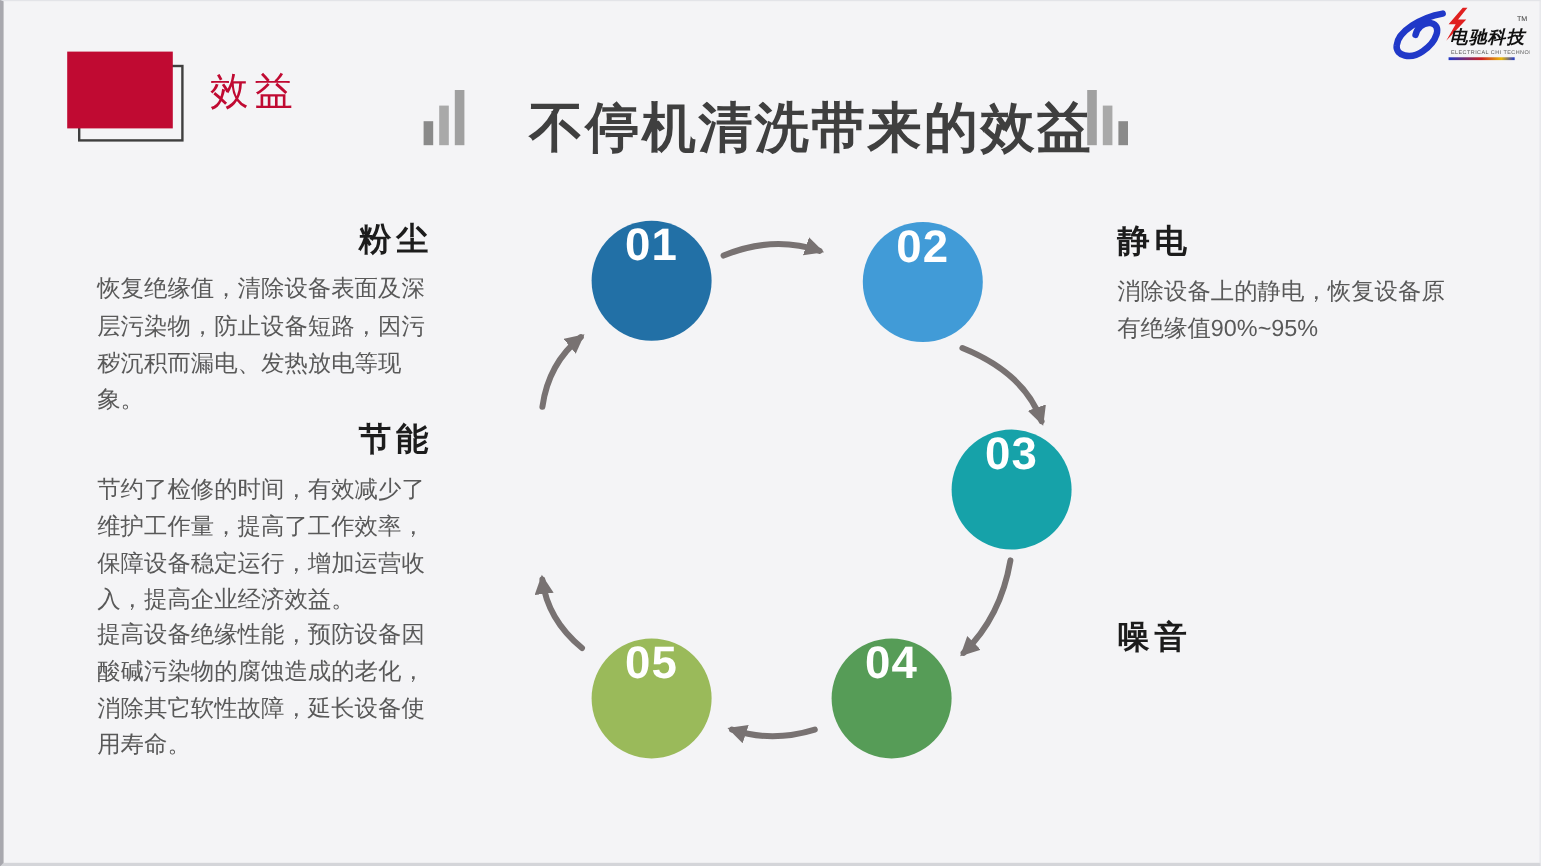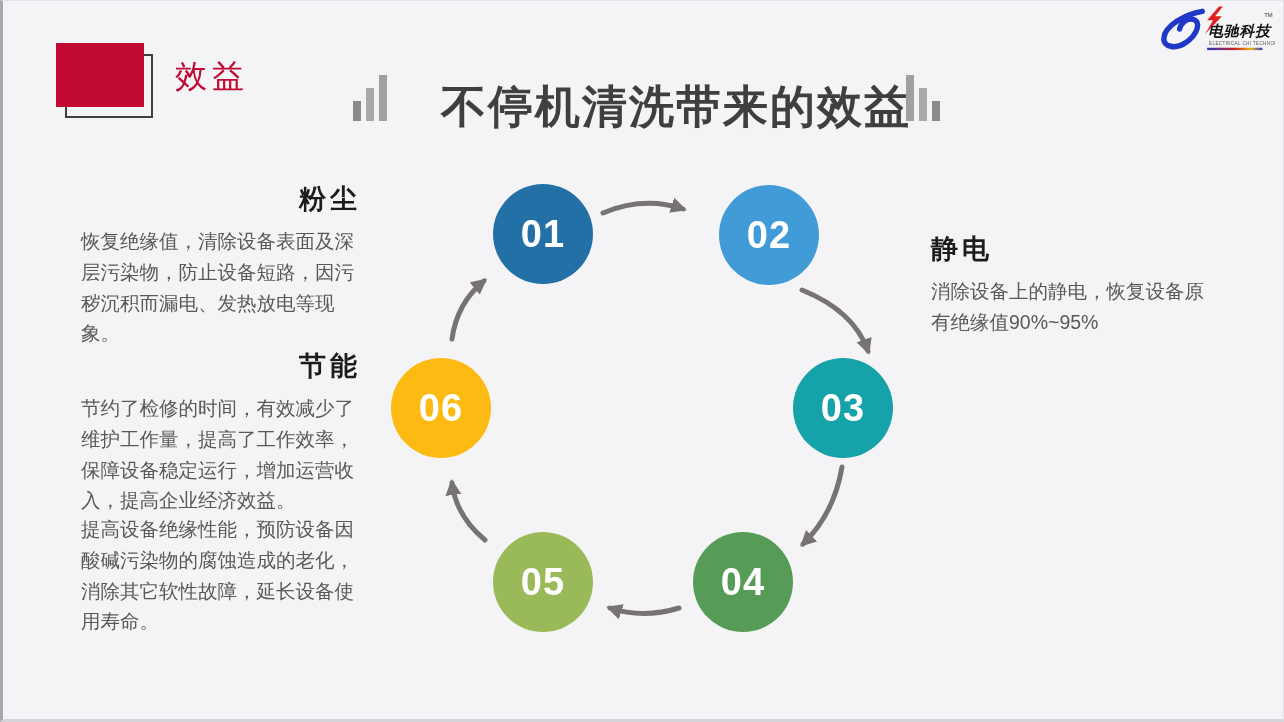--- a/index.html
+++ b/index.html
@@ -44,40 +44,40 @@
   .bar-s { height:20px; background:#8a8a8a; }
   .bar-m { height:33px; background:#a9a9a9; }
   .bar-t { height:46px; background:#a0a0a0; }
 
   
   .logo { position:absolute; right:8px; top:4px; width:118px; height:54px; }
 
   
   .circle {
     position:absolute; width:100px; height:100px; border-radius:50%;
-    display:flex; align-items:center; justify-content:center;
+    display:flex; align-items:flex-start; justify-content:center;
   }
   .circle span {
     color:#ffffff; font-size:38px; font-weight:700; letter-spacing:1px;
   }
   .arrows { position:absolute; left:0; top:0; width:1284px; height:722px; pointer-events:none; }
   .arrow { fill:none; stroke:#787272; stroke-width:5; stroke-linecap:round; }
 
   
   .benefit { position:absolute; }
   .benefit h3 {
     font-size:27px; font-weight:700; letter-spacing:4px; color:#1c1c1c;
     margin-bottom:9px;
   }
   .benefit p {
     font-size:19.5px; line-height:1.58; color:#595959;
   }
   .benefit.left  { left:78px;  width:282px; }
   .benefit.left h3 { text-align:right; padding-right:2px; }
-  .benefit.right { left:928px; width:276px;margin-top:48px; }
+  .benefit.right { left:928px; width:276px; }
   .benefit.right h3 { text-align:left; }
 </style>
 </head>
 <body>
 
 <div class="slide">
 
   <div class="accent-outline"></div>
   <div class="accent-square"></div>
   <div class="section-label">效益</div>
@@ -133,36 +133,34 @@
   </div>
   <div class="circle" style="left: 790px; top: 357px; background-color: rgb(22, 162, 169);">
     <span>03</span>
   </div>
   <div class="circle" style="left: 690px; top: 531px; background-color: rgb(86, 156, 87);">
     <span>04</span>
   </div>
   <div class="circle" style="left: 490px; top: 531px; background-color: rgb(154, 186, 90);">
     <span>05</span>
   </div>
-  <div class="circle" style="left: 388px; top: 357px; background-color: rgb(253, 186, 18);">
-    <span>06</span>
-  </div>
 
   <div class="benefit left" style="top:180px">
     <h3>粉尘</h3>
     <p>恢复绝缘值，清除设备表面及深层污染物，防止设备短路，因污秽沉积而漏电、发热放电等现象。</p>
   </div>
   <div class="benefit left" style="top:347px">
     <h3>节能</h3>
     <p>节约了检修的时间，有效减少了维护工作量，提高了工作效率，保障设备稳定运行，增加运营收入，提高企业经济效益。</p>
   </div>
   <div class="benefit left" style="top:513px">
     <p>提高设备绝缘性能，预防设备因酸碱污染物的腐蚀造成的老化，消除其它软性故障，延长设备使用寿命。</p>
   </div>
 
   <div class="benefit right" style="top:182px">
     <h3>静电</h3>
     <p>消除设备上的静电，恢复设备原有绝缘值90%~95%</p>
   </div>
   <div class="benefit right" style="top:512px">
+    <h3>噪音</h3>
   </div>
 
 </div>
 
 </body></html>

